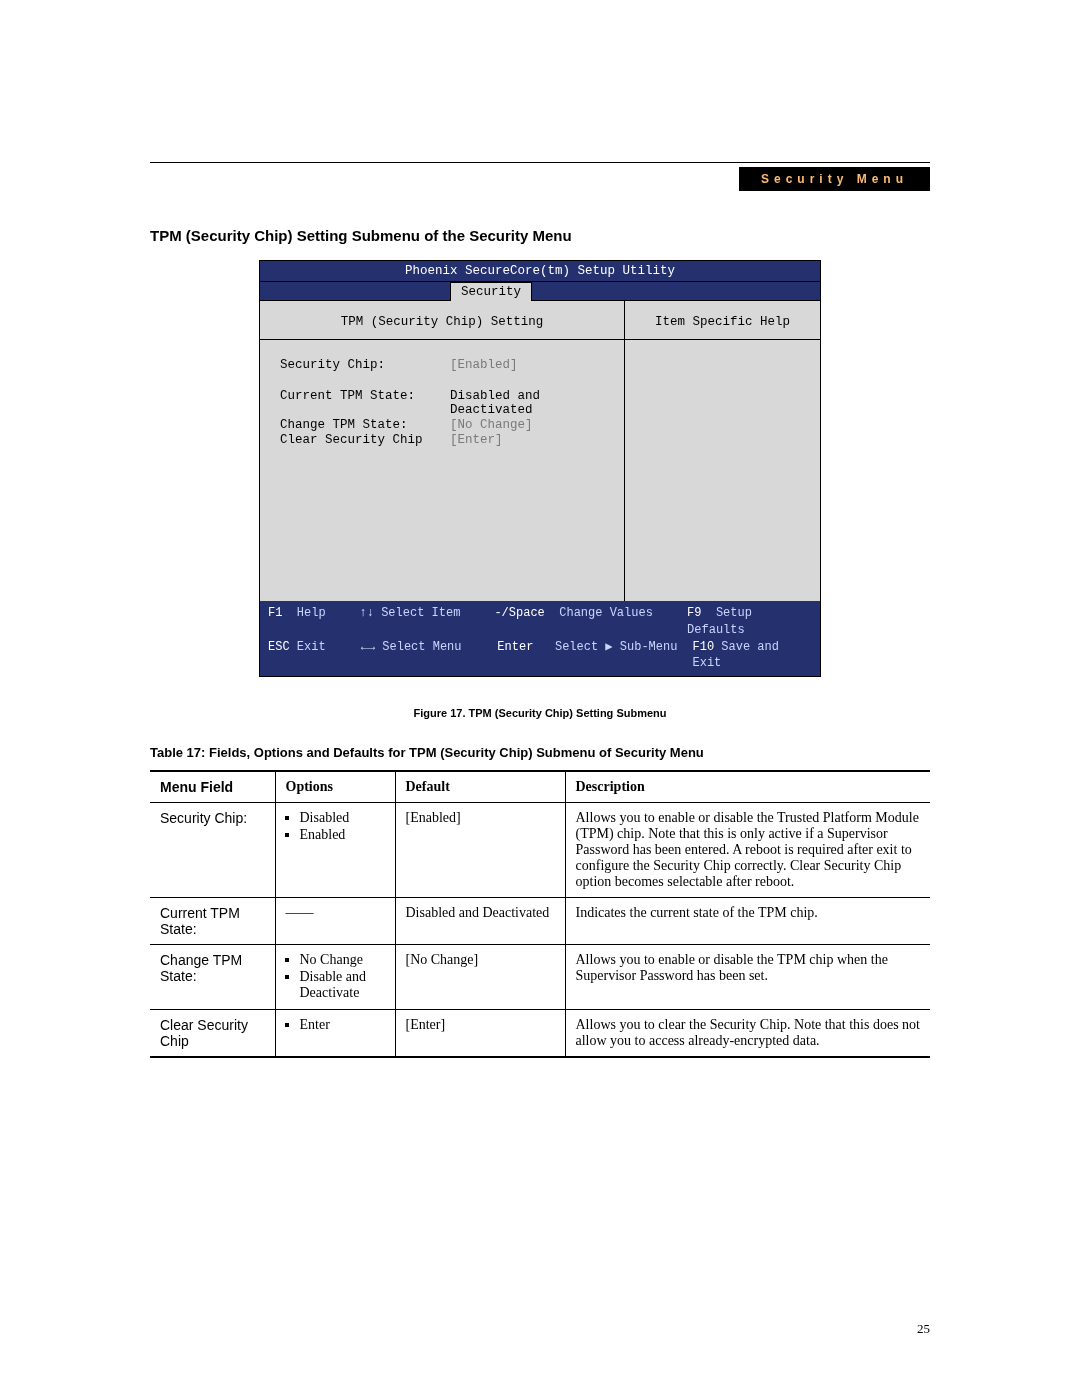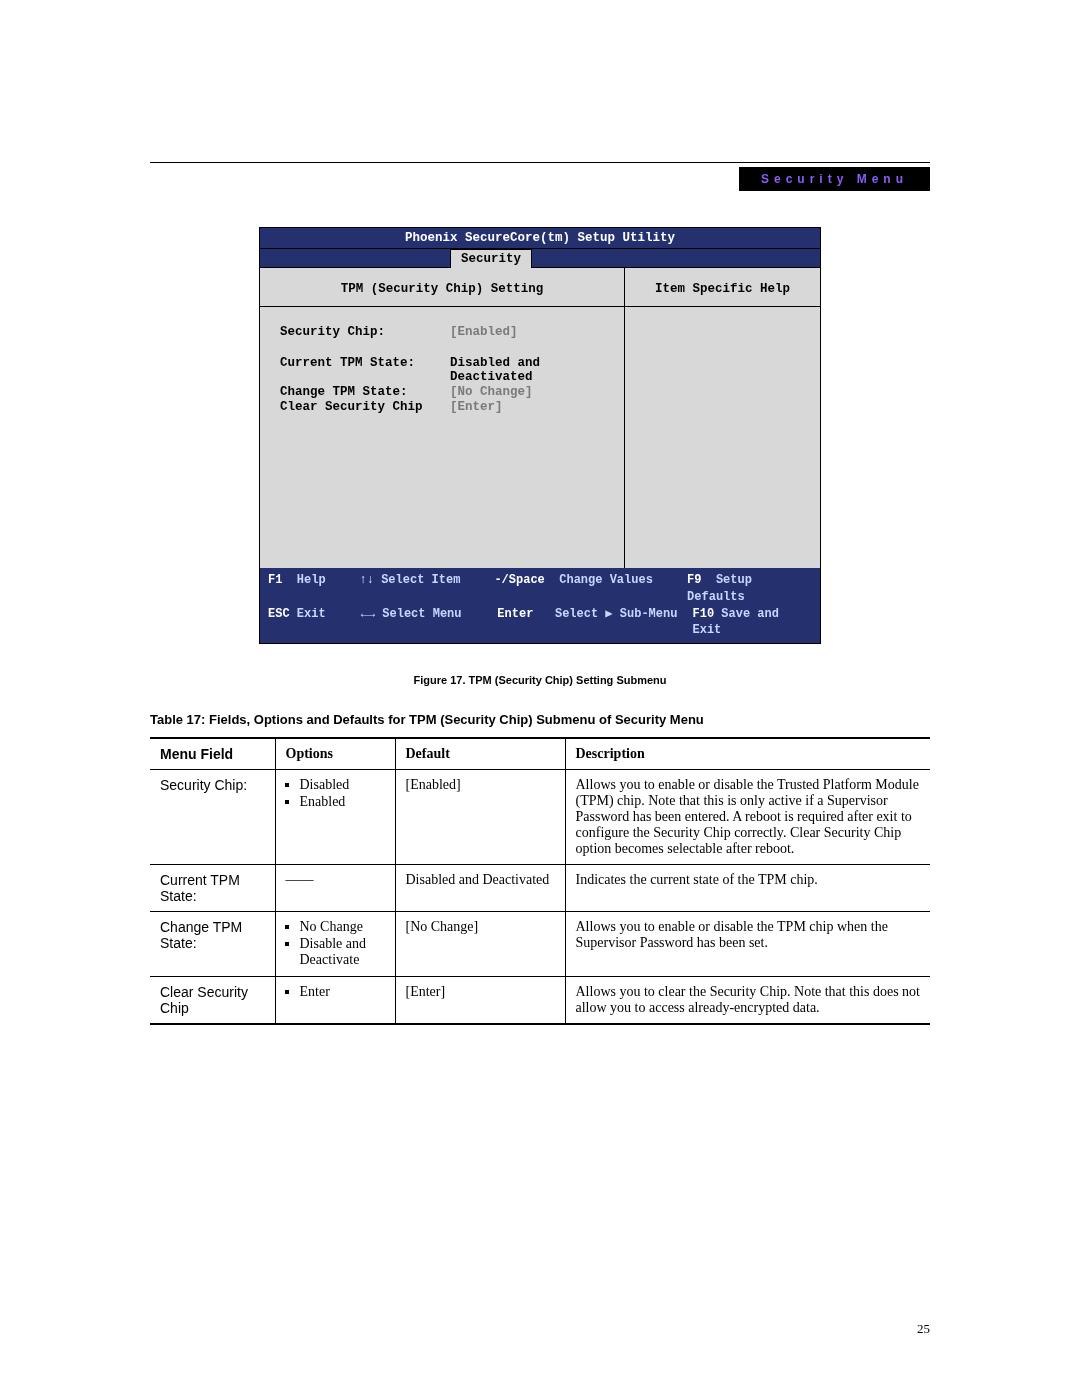--- a/index.html
+++ b/index.html
@@ -1,24 +1,24 @@
 <!DOCTYPE html>
 <html><head>
 <meta charset="utf-8">
 <style>
   html,body{margin:0;padding:0;background:#fff;}
   body{width:1080px;height:1397px;position:relative;font-family:Georgia, "Times New Roman", serif;color:#000;}
   .page{position:absolute;left:150px;right:150px;top:162px;}
   .rule{border-top:1.5px solid #000;margin-bottom:4px;}
   .header-row{display:flex;justify-content:flex-end;margin-bottom:36px;}
-  .header-tag{background:#000;color:#8b5cf6;font-family:Verdana,Arial,sans-serif;font-size:12px;font-weight:bold;letter-spacing:5px;padding:5px 22px 5px 22px;}
+  .header-tag{background:#000;color:#fdba74;font-family:Verdana,Arial,sans-serif;font-size:12px;font-weight:bold;letter-spacing:5px;padding:5px 22px 5px 22px;}
   h2.section{font-family:Verdana,Arial,sans-serif;font-size:15px;font-weight:bold;margin:0 0 6px 0;}
   p.intro{font-family:Georgia,"Times New Roman",serif;font-size:14.5px;line-height:1.35;margin:0 0 18px 0;}
   
-  .bios{width:560px;margin:16px auto 30px auto;border:1.5px solid #000;font-family:"Courier New",monospace;font-size:12.5px;color:#000;font-weight:bold;}
+  .bios{width:560px;margin:16px auto 30px auto;border:1.5px solid #000;font-family:"Courier New",monospace;font-size:12.5px;color:#000;}
   .bios-title{text-align:center;background:#25306f;color:#fff;padding:3px 0;border-bottom:1px solid #000;}
   .bios-tabbar{background:#25306f;color:#fff;display:flex;border-bottom:1.5px solid #000;}
   .bios-tab{padding:2px 10px;}
   .bios-tab.active{background:#d8d8d8;color:#000;border:1px solid #000;border-bottom:none;margin-bottom:-1px;}
   .bios-tab-spacer-left{width:190px;}
   .bios-body{display:flex;background:#d8d8d8;min-height:300px;}
   .bios-left{flex:0 0 65%;border-right:1.5px solid #000;padding:0;}
   .bios-right{flex:1;padding:0;}
   .bios-pane-title{text-align:center;padding:14px 0 10px 0;border-bottom:1.5px solid #000;}
   .bios-pane-content{padding:18px 12px 0 20px;}
@@ -52,20 +52,21 @@
 </style>
 </head>
 <body>
 
 <div class="page">
   <div class="rule"></div>
   <div class="header-row">
     <div class="header-tag">Security Menu</div>
   </div>
 
+  <h2 class="section">TPM (Security Chip) Setting Submenu of the Security Menu</h2>
 
   <div class="bios">
     <div class="bios-title">Phoenix SecureCore(tm) Setup Utility</div>
     <div class="bios-tabbar">
       <div class="bios-tab-spacer-left"></div>
       <div class="bios-tab active">Security</div>
     </div>
     <div class="bios-body">
       <div class="bios-left">
         <div class="bios-pane-title">TPM (Security Chip) Setting</div>

